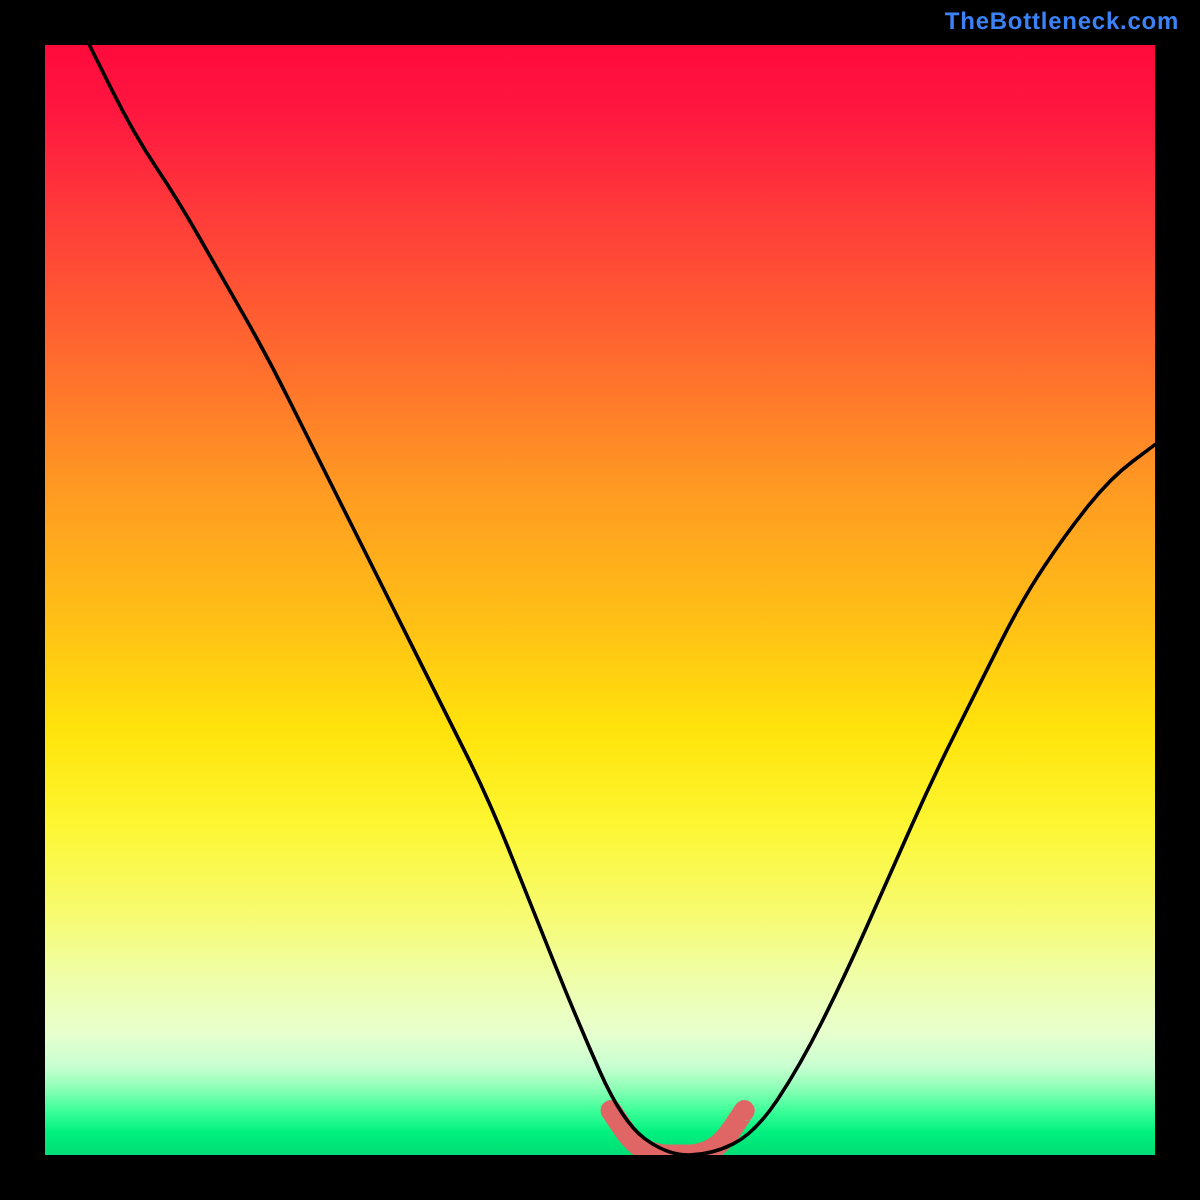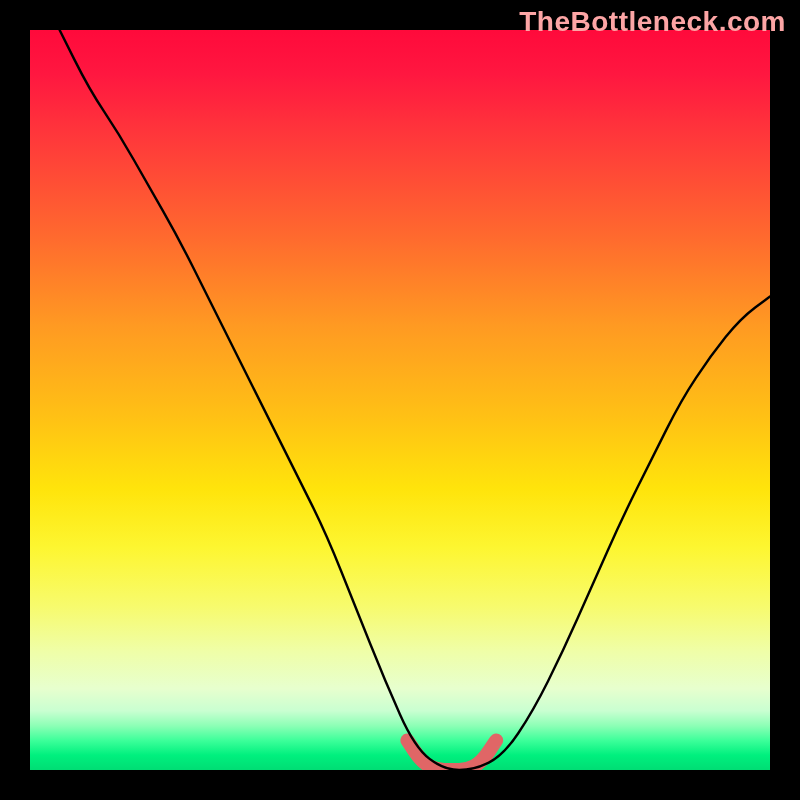--- a/index.html
+++ b/index.html
@@ -14,22 +14,22 @@
   .stage {
     position: relative;
     width: 800px;
     height: 800px;
     background: #000;
   }
   .watermark {
     position: absolute;
     top: 6px;
     right: 14px;
-    color: #fca5a5;
-    font-size: 28px;
+    color: #3b82f6;
+    font-size: 16px;
     font-weight: 600;
     letter-spacing: 0.5px;
     z-index: 50;
   }
   
   .plot {
     position: absolute;
     left: 30px;
     top: 30px;
     width: 740px;

